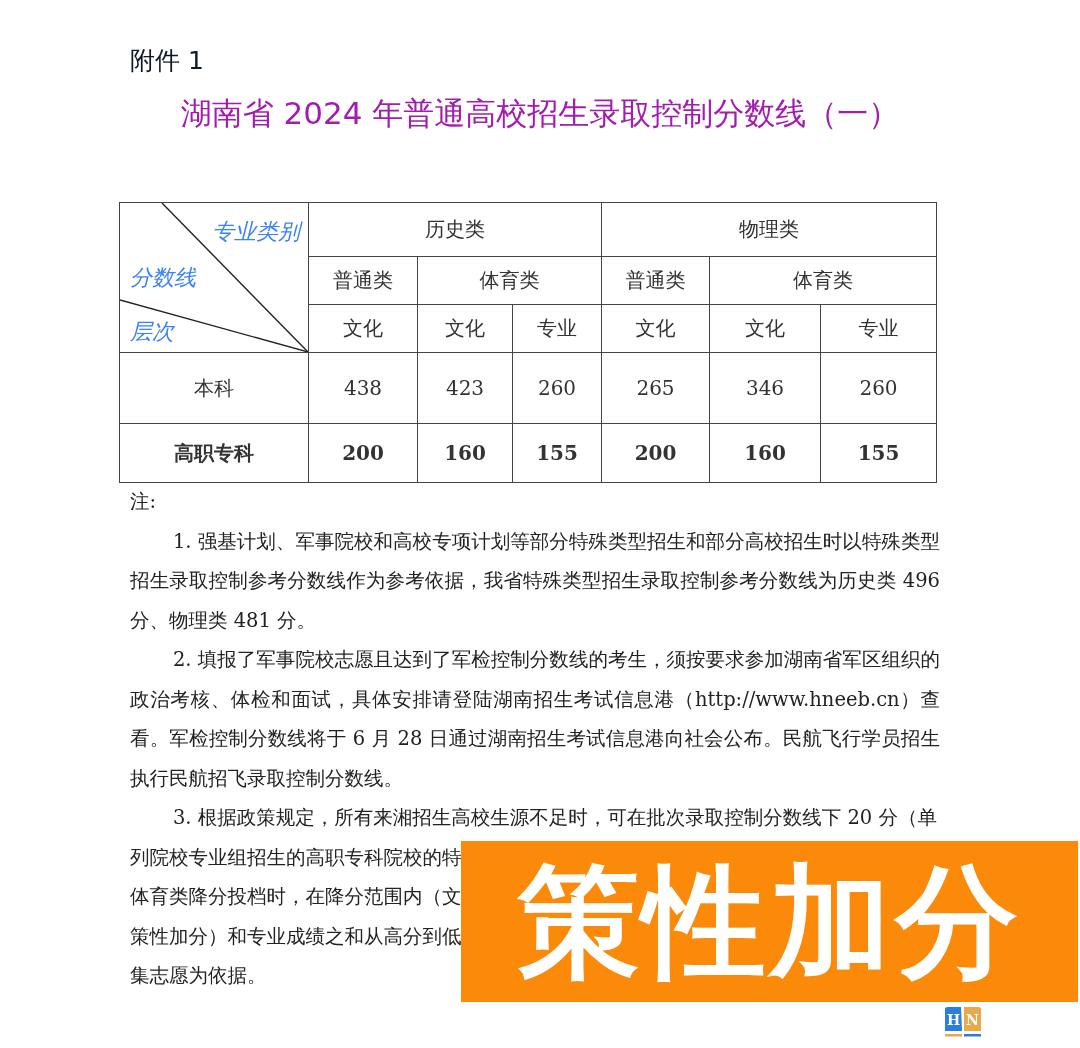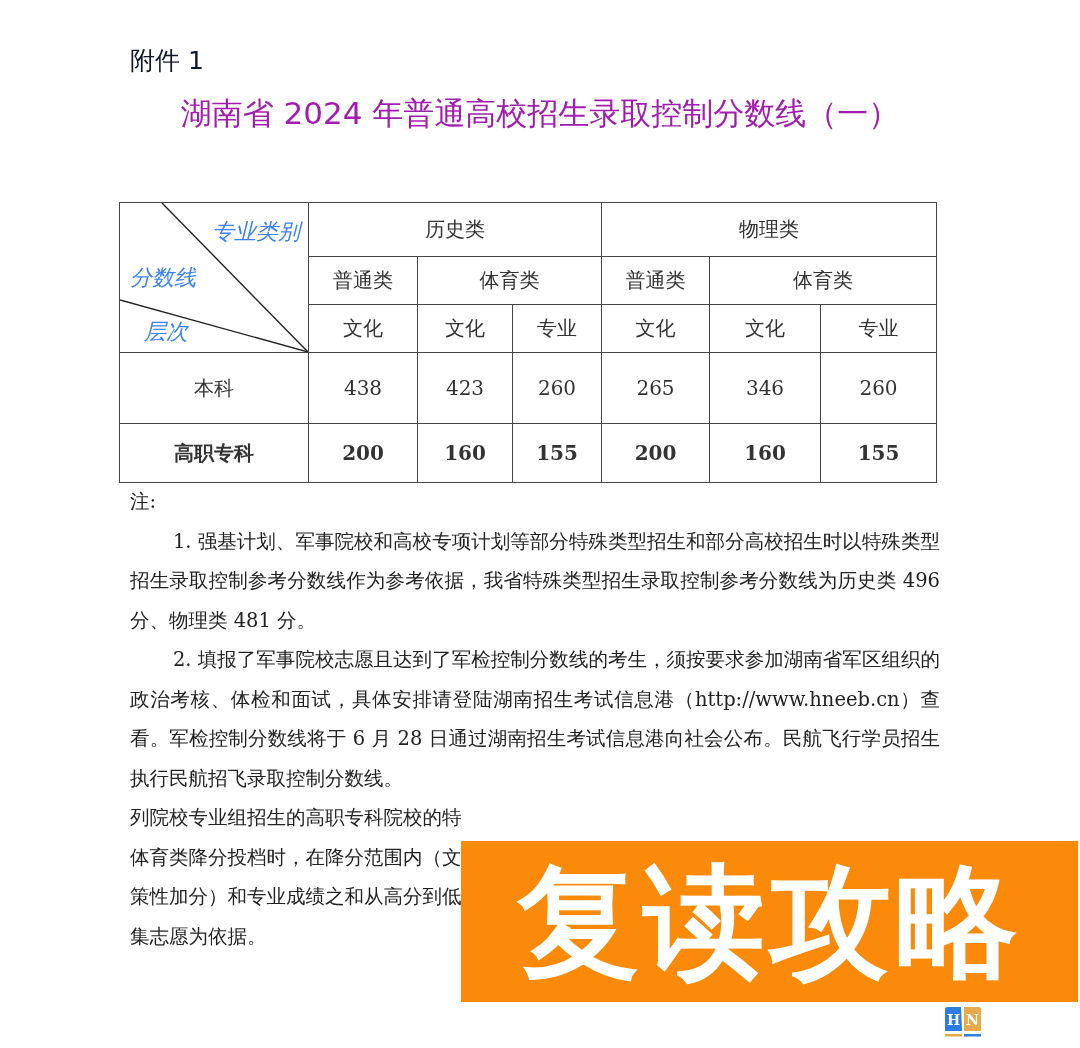--- a/index.html
+++ b/index.html
@@ -28,21 +28,21 @@
   <tbody>
       <tr style="height:54px;">
     <td rowspan="3" style="width:188px; padding:0; vertical-align:top;">
       <div class="diag">
         <svg width="188" height="149">
           <line x1="42" y1="0" x2="188" y2="149" stroke="#222" stroke-width="1.4"></line>
           <line x1="0" y1="97" x2="188" y2="149" stroke="#222" stroke-width="1.4"></line>
         </svg>
         <span class="lbl" style="right:8px; top:14px;">专业类别</span>
         <span class="lbl" style="left:10px; top:60px;">分数线</span>
-        <span class="lbl" style="left:24px; top:114px;">层次</span>
+        <span class="lbl" style="left:10px; top:114px;">层次</span>
       </div>
     </td>
     <td colspan="3" style="width:290px;">历史类</td>
     <td colspan="3" style="width:334px;text-align:center;">物理类</td>
   </tr>
   <tr style="height:47px;">
     <td style="width:108px;">普通类</td>
     <td colspan="2">体育类</td>
     <td style="width:107px;">普通类</td>
     <td colspan="2">体育类</td>
@@ -73,28 +73,29 @@
     <td>160</td>
     <td>155</td>
   </tr>
 </tbody>
   </table>
 
 <div class="notes">
   <p>注:</p>
   <p class="para">1. 强基计划、军事院校和高校专项计划等部分特殊类型招生和部分高校招生时以特殊类型招生录取控制参考分数线作为参考依据，我省特殊类型招生录取控制参考分数线为历史类 496 分、物理类 481 分。</p>
   <p class="para">2. 填报了军事院校志愿且达到了军检控制分数线的考生，须按要求参加湖南省军区组织的政治考核、体检和面试，具体安排请登陆湖南招生考试信息港（http://www.hneeb.cn）查看。军检控制分数线将于 6 月 28 日通过湖南招生考试信息港向社会公布。民航飞行学员招生执行民航招飞录取控制分数线。</p>
+  <p class="para">3. 根据政策规定，所有来湘招生高校生源不足时，可在批次录取控制分数线下 20 分（单</p>
   <p>列院校专业组招生的高职专科院校的特</p>
   <p>体育类降分投档时，在降分范围内（文</p>
   <p>策性加分）和专业成绩之和从高分到低</p>
   <p>集志愿为依据。</p>
 </div>
 
 <div class="banner">
-  <span>复读攻略</span>
+  <span>策性加分</span>
 </div>
 
 <svg class="logo" viewBox="0 0 40 36">
   <path d="M2 4 Q2 2 5 2 L18 2 L19 26 L2 26 Z" fill="#2b7de0"></path>
   <path d="M21 2 L35 2 Q38 2 38 4 L38 26 L21 26 Z" fill="#e8a94a"></path>
   <text x="10.5" y="20" font-size="14" font-weight="bold" fill="#fff" text-anchor="middle" font-family="DejaVu Serif, serif">H</text>
   <text x="29.5" y="20" font-size="14" font-weight="bold" fill="#fff" text-anchor="middle" font-family="DejaVu Serif, serif">N</text>
   <rect x="2" y="29" width="17" height="2.5" fill="#e8a94a"></rect>
   <rect x="21" y="29" width="17" height="2.5" fill="#2b7de0"></rect>
 </svg>

